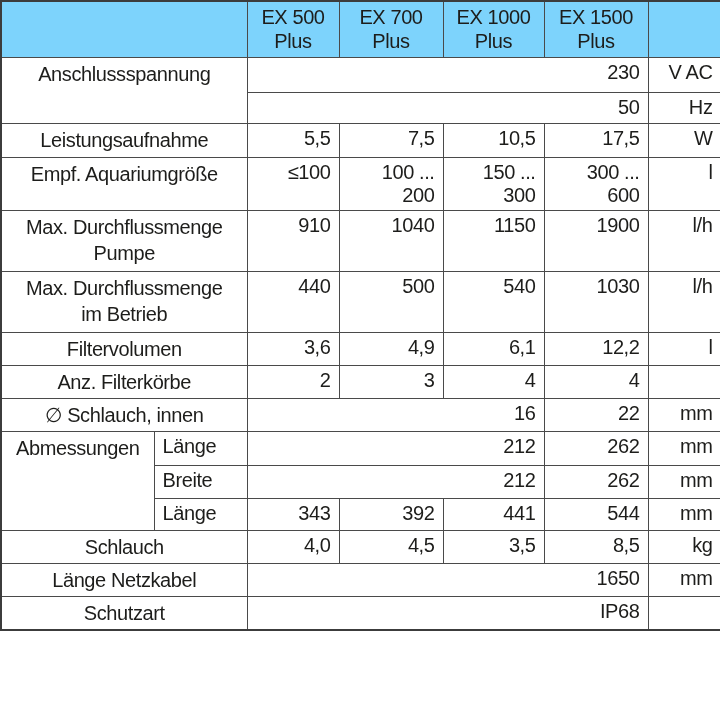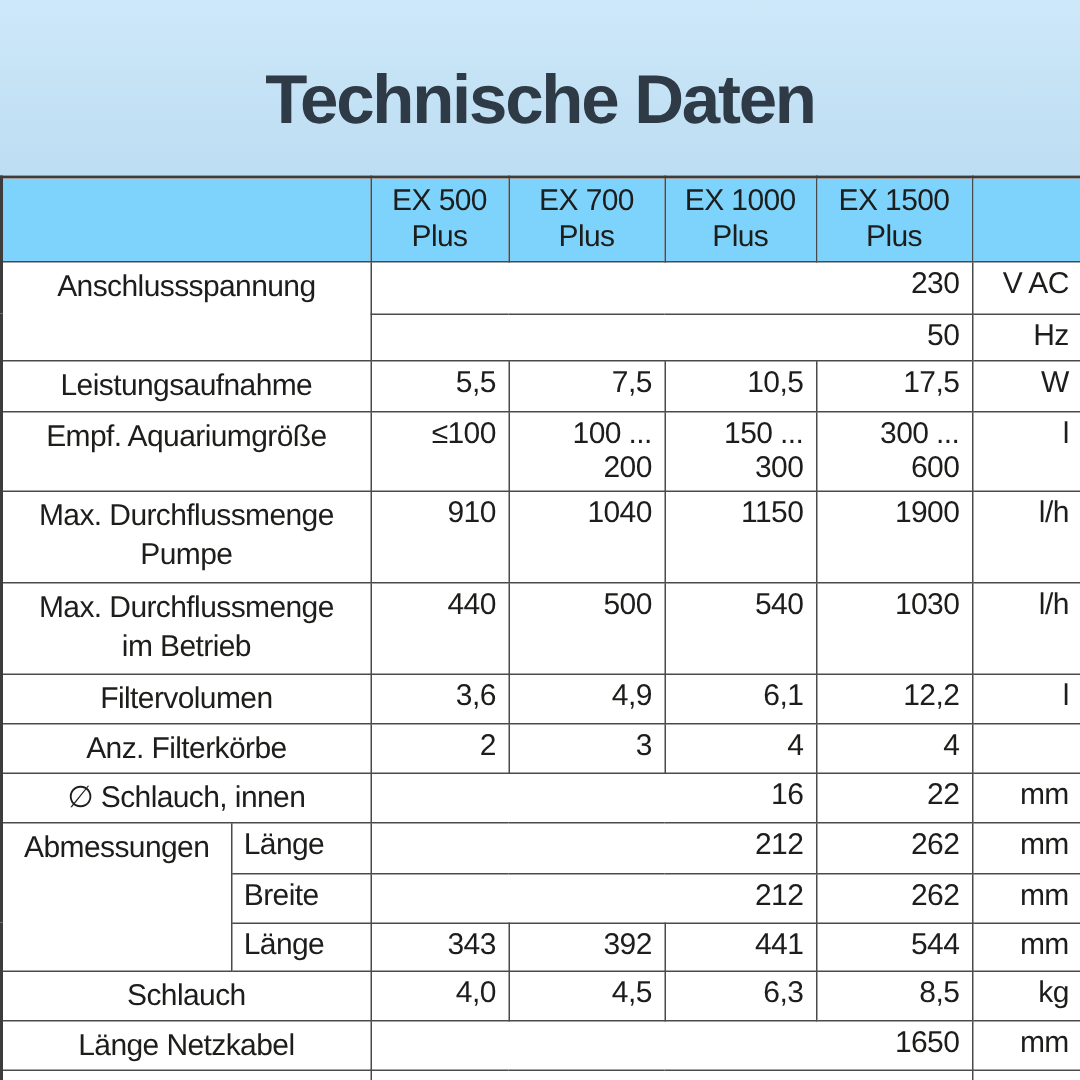--- a/index.html
+++ b/index.html
@@ -40,23 +40,20 @@
     white-space: pre-line; line-height: 1.3; margin-top: 19px;
   }
   .spec td.sub { text-align: left; vertical-align: top; }
   .spec td.val, .spec td.unit { text-align: right; vertical-align: top; }
 </style>
 </head>
 <body>
 
 <div class="page">
 
-  <div class="hero">
-    <h1>Technische Daten</h1>
-  </div>
 
   <table class="spec">
     <colgroup>
       <col style="width:153px">
         <col style="width:93px">
       <col style="width:92px">
         <col style="width:104px">
       <col style="width:101px">
         <col style="width:104px">
       <col style="width:73px">
@@ -171,21 +168,21 @@
       <td class="val">392</td>
       <td class="val">441</td>
       <td class="val">544</td>
       <td class="unit">mm</td>
     </tr>
 
     <tr style="height:31px">
       <td class="lbl" colspan="2">Schlauch</td>
       <td class="val">4,0</td>
       <td class="val">4,5</td>
-      <td class="val">6,3</td>
+      <td class="val">3,5</td>
       <td class="val">8,5</td>
       <td class="unit">kg</td>
     </tr>
 
     <tr style="height:32px">
       <td class="lbl" colspan="2">Länge Netzkabel</td>
       <td class="val" colspan="4">1650</td>
       <td class="unit">mm</td>
     </tr>
 

